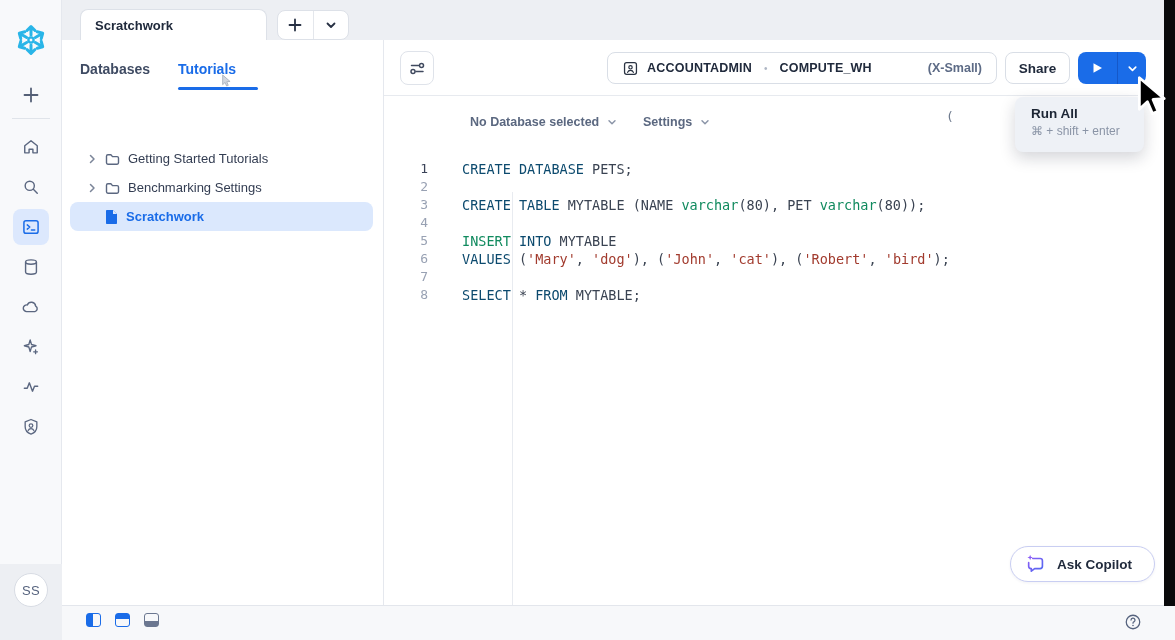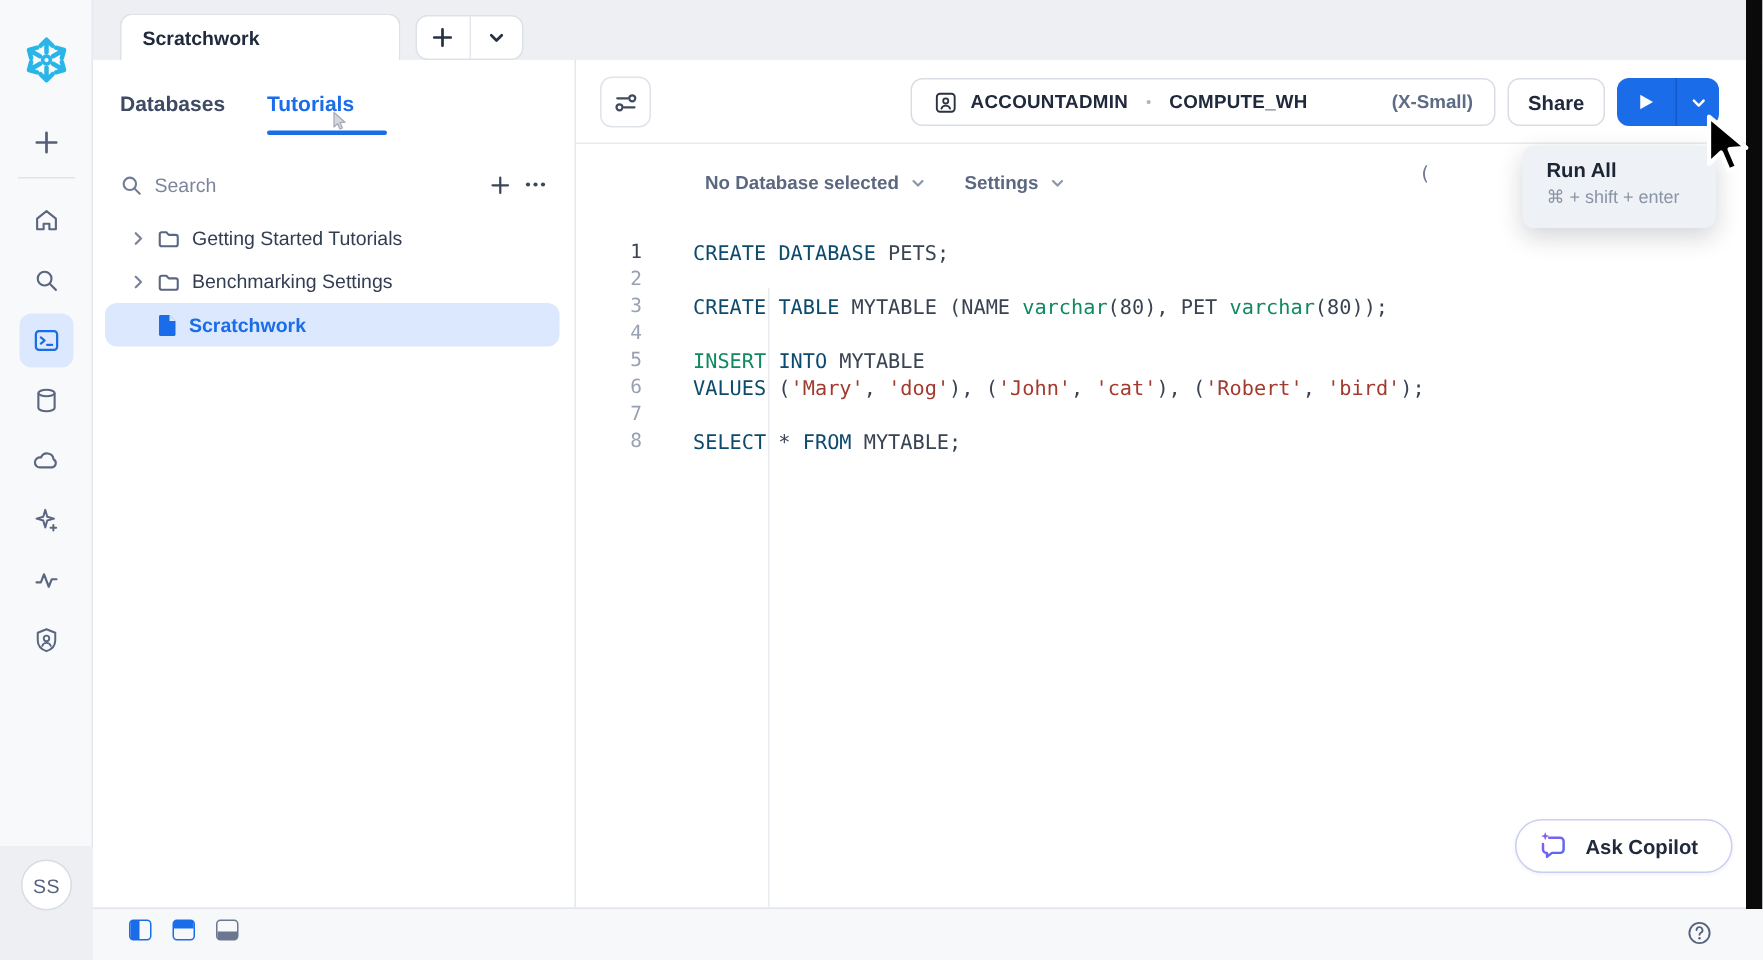--- a/index.html
+++ b/index.html
@@ -121,39 +121,20 @@
     </div>
   </div>
 
   <div class="card">
 
     <div class="lpanel">
       <div class="lp-tab databases">Databases</div>
       <div class="lp-tab worksheets">Tutorials</div>
       <div class="lp-underline"></div>
 
-      <div class="searchrow">
-        <svg width="15" height="15" viewBox="0 0 16 16">
-            <circle cx="7" cy="7" r="4.4" stroke="#717d92" stroke-width="1.5" fill="none"></circle>
-            <path d="M10.4 10.4 14 14" stroke="#717d92" stroke-width="1.5" stroke-linecap="round"></path>
-          </svg>
-        <span class="label">Search</span>
-        <span class="mini">
-          <svg width="15" height="15" viewBox="0 0 16 16">
-              <path d="M8 2.5v11M2.5 8h11" stroke="#3c465a" stroke-width="1.6" stroke-linecap="round"></path>
-            </svg>
-        </span>
-        <span class="mini">
-          <svg width="16" height="16" viewBox="0 0 16 16">
-              <circle cx="3" cy="8" r="1.4" fill="#3c465a"></circle>
-              <circle cx="8" cy="8" r="1.4" fill="#3c465a"></circle>
-              <circle cx="13" cy="8" r="1.4" fill="#3c465a"></circle>
-            </svg>
-        </span>
-      </div>
 
       <div class="tree">
         <div class="trow">
           <span class="chev">
               <svg width="12" height="12" viewBox="0 0 12 12">
                 <path d="M4.5 2.5 8 6l-3.5 3.5" stroke="#7b8599" stroke-width="1.5" fill="none" stroke-linecap="round" stroke-linejoin="round"></path>
               </svg>
             </span>
           <span class="ficon">
               <svg width="16" height="16" viewBox="0 0 16 16">

